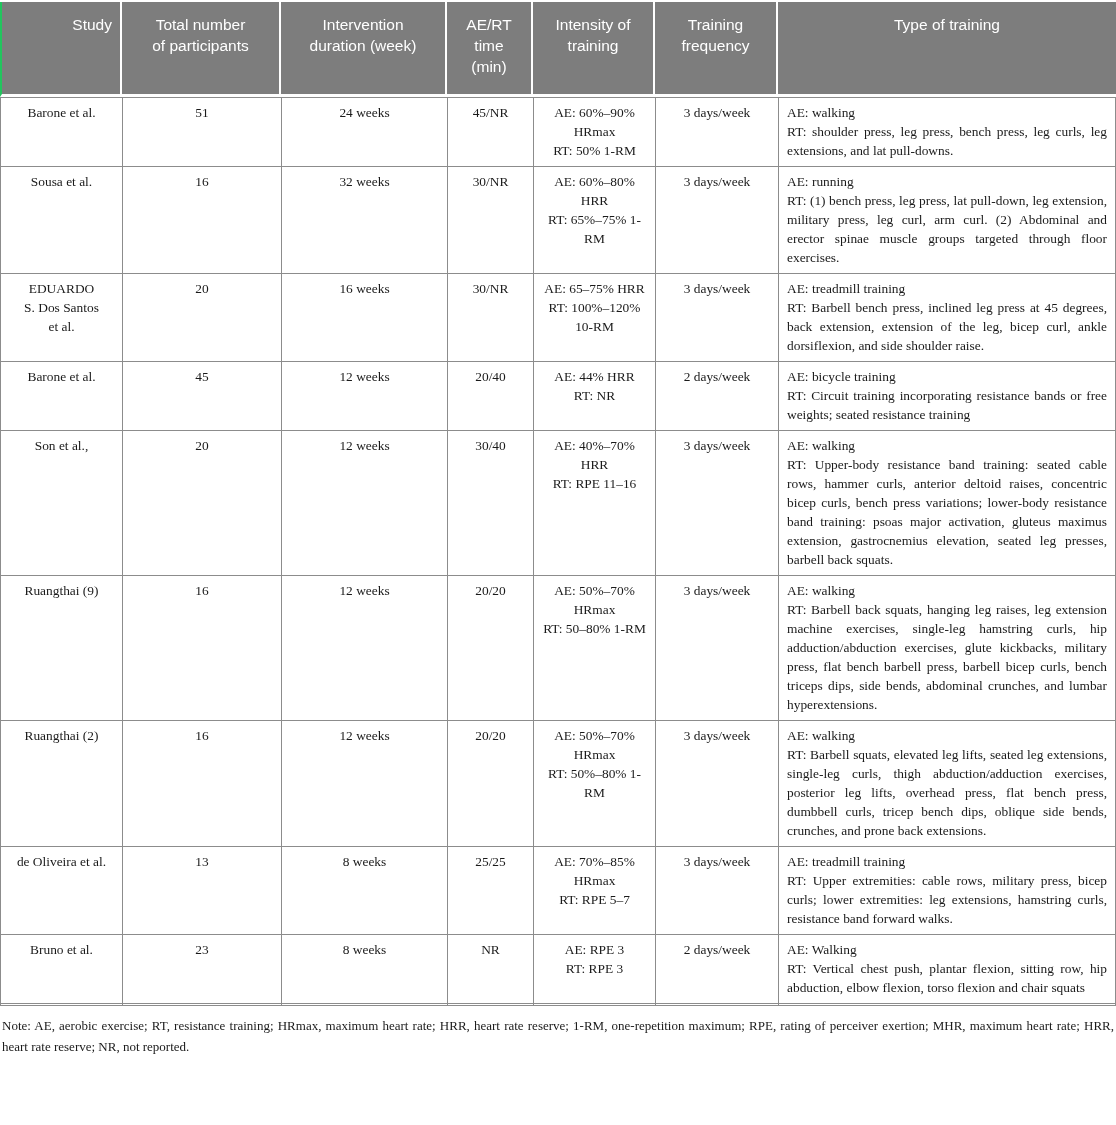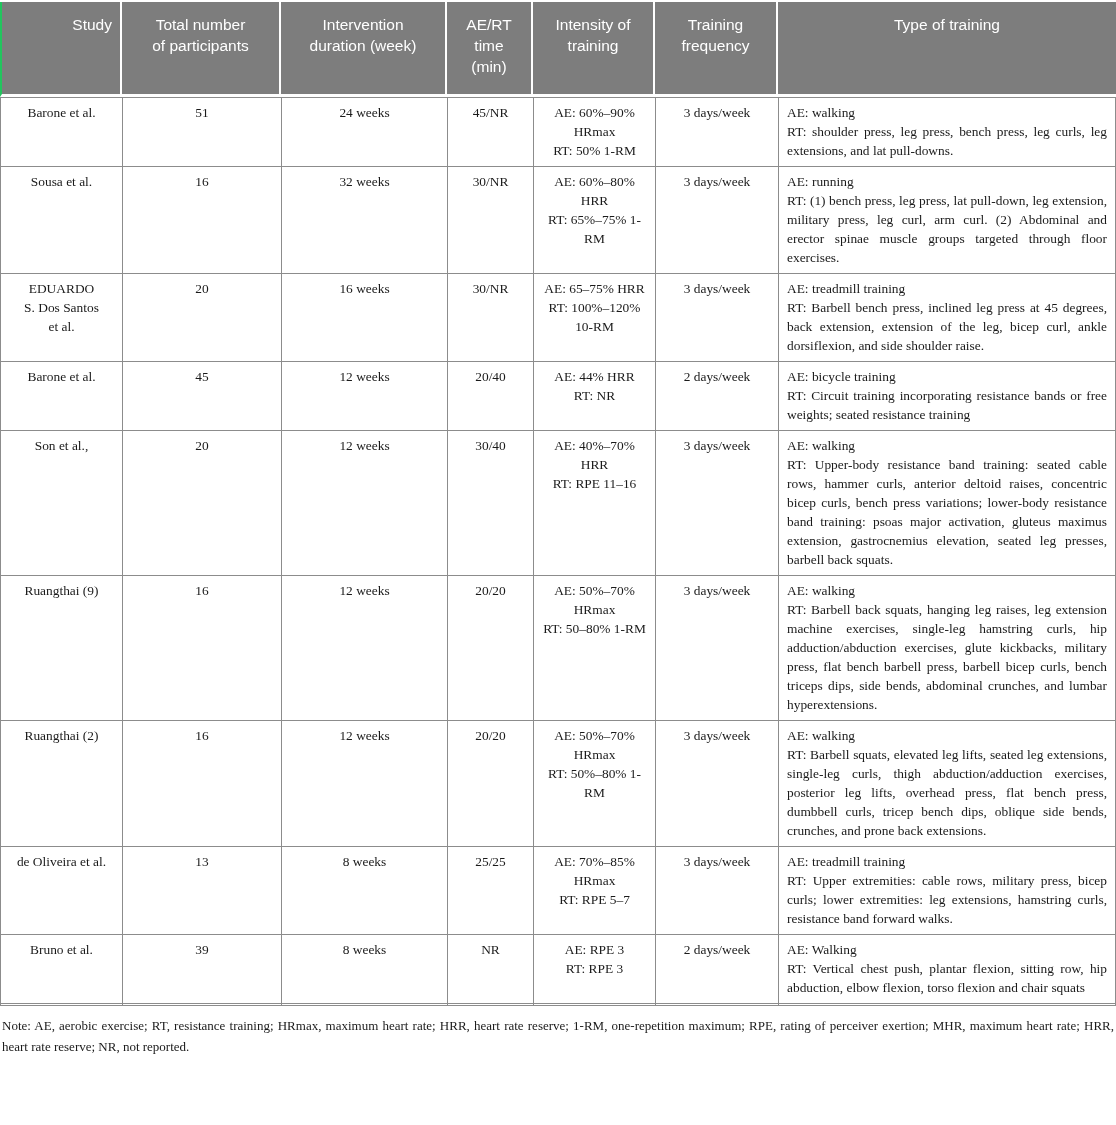--- a/index.html
+++ b/index.html
@@ -192,21 +192,21 @@
         <td class="c-center">8 weeks</td>
         <td class="c-center">25/25</td>
         <td class="c-left">AE: 70%–85% HRmax
 RT: RPE 5–7</td>
         <td class="c-left">3 days/week</td>
         <td class="c-just">AE: treadmill training
 RT: Upper extremities: cable rows, military press, bicep curls; lower extremities: leg extensions, hamstring curls, resistance band forward walks.</td>
       </tr>
       <tr>
         <td class="c-left">Bruno et al.</td>
-        <td class="c-center">39</td>
+        <td class="c-center">23</td>
         <td class="c-center">8 weeks</td>
         <td class="c-center">NR</td>
         <td class="c-left">AE: RPE 3
 RT: RPE 3</td>
         <td class="c-left">2 days/week</td>
         <td class="c-just">AE: Walking
 RT: Vertical chest push, plantar flexion, sitting row, hip abduction, elbow flexion, torso flexion and chair squats</td>
       </tr>
     </tbody>
   </table>

